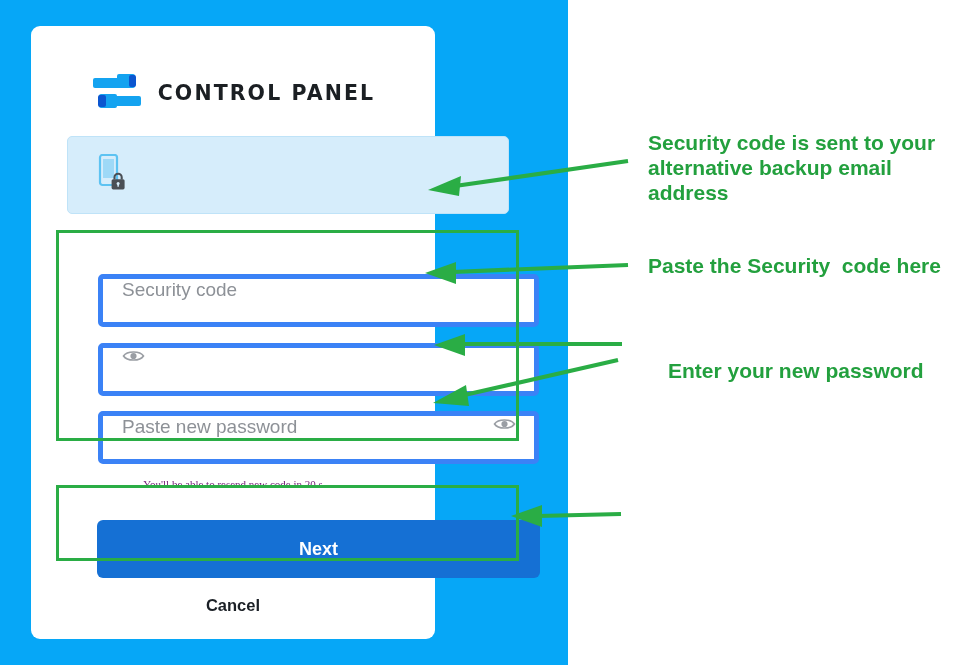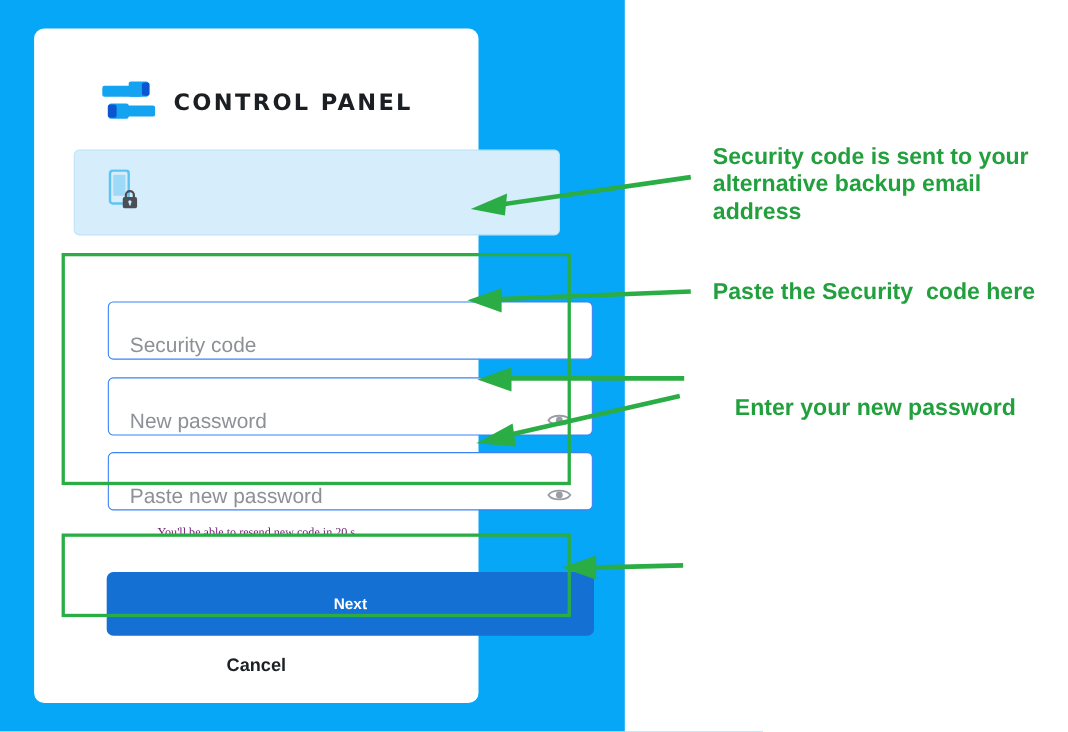--- a/index.html
+++ b/index.html
@@ -143,26 +143,26 @@
     width: 463px;
     height: 76px;
   }
 
   
   .field {
     position: absolute;
     left: 67px;
     width: 441px;
     height: 53px;
-    border: 1px solid #3b82f6;
+    border: 5px solid #3b82f6;
     border-radius: 5px;
     box-sizing: border-box;
     background: #ffffff;
     display: flex;
-    align-items: flex-end;
+    align-items: flex-start;
     padding: 0 14px 0 19px;
   }
   .field-1 { top: 248px; }
   .field-2 { top: 317px; }
   .field-3 { top: 385px; }
   .field-text {
     font-family: "Liberation Sans", sans-serif;
     font-size: 19px;
     color: #8d9197;
     flex: 1 1 auto;
@@ -192,21 +192,21 @@
     position: absolute;
     left: 66px;
     top: 494px;
     width: 443px;
     height: 58px;
     background: #1570d4;
     border: none;
     border-radius: 6px;
     color: #ffffff;
     font-family: "Liberation Sans", sans-serif;
-    font-size: 14px;
+    font-size: 18px;
     font-weight: 700;
     cursor: pointer;
     padding: 0;
   }
 
   
   .cancel-link {
     position: absolute;
     left: 0;
     top: 570px;
@@ -279,21 +279,20 @@
         <rect x="19.4" y="29.6" width="1.5" height="3.1" fill="#d6edfb"></rect>
       </svg>
     </span>
   </div>
 
   <div class="field field-1">
     <span class="field-text">Security code</span>
   </div>
 
   <div class="field field-2">
-    <span class="field-text">New password</span>
     <span>
       <svg class="eye-icon" viewBox="0 0 23 16" xmlns="http://www.w3.org/2000/svg">
         <path d="M1.5 8 C5 2.6 18 2.6 21.5 8 C18 13.4 5 13.4 1.5 8 Z" fill="none" stroke="#9a9ea4" stroke-width="1.6"></path>
         <circle cx="11.5" cy="8" r="3.1" fill="#9a9ea4"></circle>
       </svg>
     </span>
   </div>
 
   <div class="field field-3">
     <span class="field-text">Paste new password</span>

